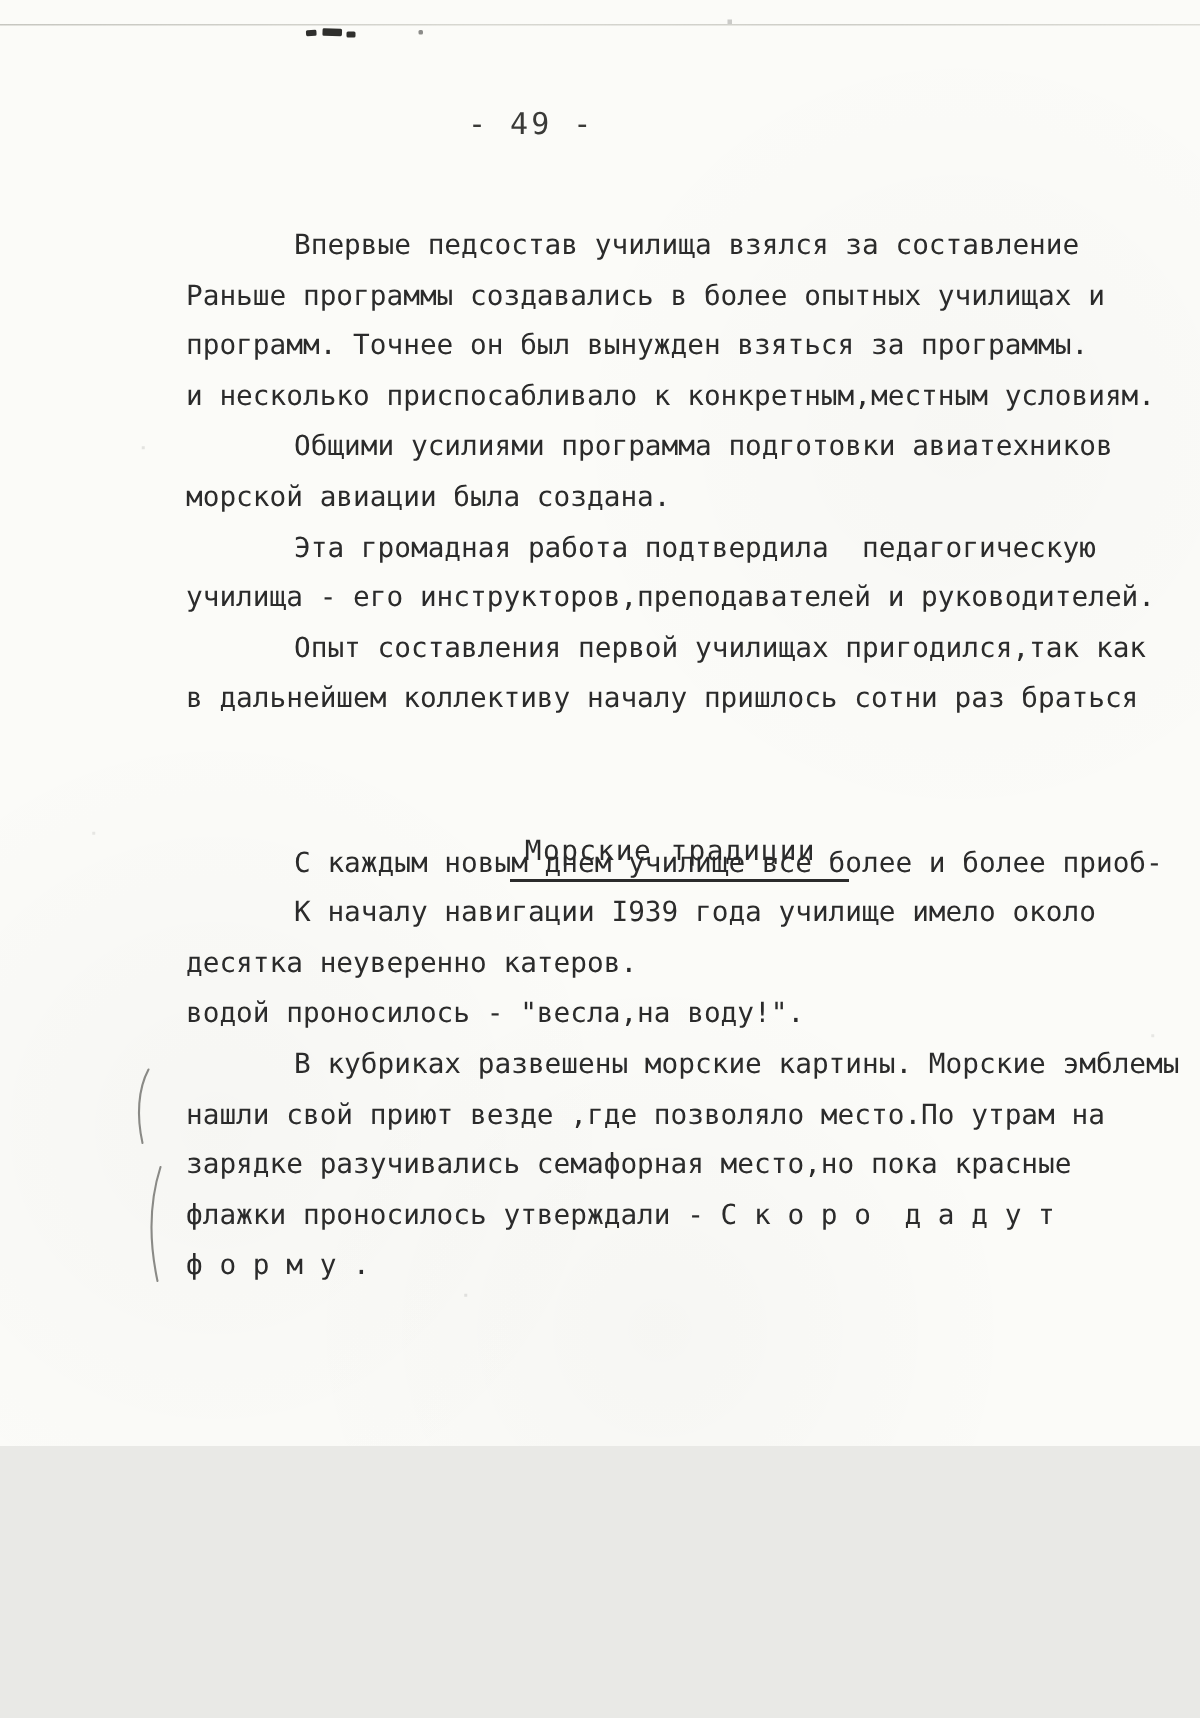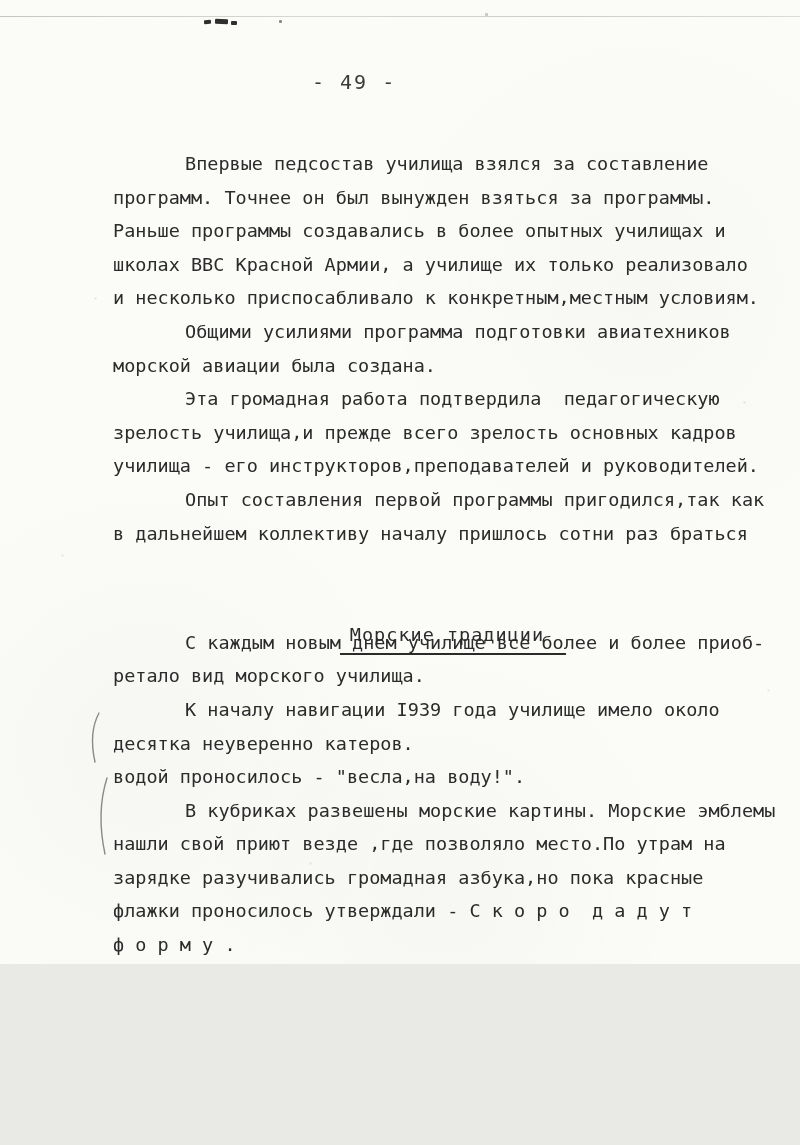--- a/index.html
+++ b/index.html
@@ -33,21 +33,21 @@
   .page-number{
     position:absolute;left:312px;top:70px;
     font-size:20px;letter-spacing:2px;color:#3a3a38;
     white-space:pre;
   }
   
   .body{
     position:absolute;left:113px;top:147px;width:675px;
     font-size:18.5px;line-height:33.6px;
   }
-  .line{white-space:pre;height:33.6px;}
+  .line{white-space:pre;height:33.6px;margin-left:11px;}
   .line.indent{padding-left:72px;}
   .line.shift-r{padding-left:15px;}
   .heading-row{margin:34px 0 8px 160px;height:33.6px;white-space:pre;}
   .heading{
     display:inline-block;
     padding:0 22px 2px 10px;
     border-bottom:2px solid #2b2b2b;
     letter-spacing:1px;
   }
   
@@ -76,44 +76,41 @@
   <div class="smudge s1"></div>
   <div class="smudge s2"></div>
   <div class="smudge s3"></div>
   <div class="smudge s4"></div>
   <div class="specks"></div>
 
   <div class="page-number">- 49 -</div>
 
   <div class="body">
     <div class="line indent">Впервые педсостав училища взялся за составление</div>
+    <div class="line">Раньше программы создавались в более опытных училищах и</div>
     <div class="line">программ. Точнее он был вынужден взяться за программы.</div>
-    <div class="line">Раньше программы создавались в более опытных училищах и</div>
-    <div class="line">школах ВВС Красной Армии, а училище их только реализовало</div>
     <div class="line">и несколько приспосабливало к конкретным,местным условиям.</div>
     <div class="line indent">Общими усилиями программа подготовки авиатехников</div>
     <div class="line">морской авиации была создана.</div>
     <div class="line indent">Эта громадная работа подтвердила  педагогическую</div>
-    <div class="line">зрелость училища,и прежде всего зрелость основных кадров</div>
     <div class="line">училища - его инструкторов,преподавателей и руководителей.</div>
-    <div class="line indent">Опыт составления первой программы пригодился,так как</div>
+    <div class="line indent">Опыт составления первой училищах пригодился,так как</div>
     <div class="line">в дальнейшем коллективу началу пришлось сотни раз браться</div>
 
     <div class="heading-row">
       <span class="heading">Морские традиции</span>
     </div>
 
     <div class="line indent">С каждым новым днем училище все более и более приоб-</div>
-    <div class="line">ретало вид морского училища.</div>
     <div class="line indent">К началу навигации I939 года училище имело около</div>
     <div class="line">десятка неуверенно катеров.</div>
     <div class="line">водой проносилось - "весла,на воду!".</div>
     <div class="line indent">В кубриках развешены морские картины. Морские эмблемы</div>
     <div class="line">нашли свой приют везде ,где позволяло место.По утрам на</div>
-    <div class="line">зарядке разучивались громадная азбука,но пока красные</div>
+    <div class="line">зарядке разучивались семафорная место,но пока красные</div>
     <div class="line">флажки проносилось утверждали - С к о р о  д а д у т</div>
     <div class="line">ф о р м у .</div>
   </div>
 
   <svg class="margin-marks" width="40" height="170" viewBox="0 0 40 170">
     <path d="M 19,5 C 12,18 11,36 15,54" fill="none" stroke="#8a8a86" stroke-width="1.4" stroke-linecap="round"></path>
     <path d="M 27,70 C 20,92 19,118 25,146" fill="none" stroke="#8a8a86" stroke-width="1.4" stroke-linecap="round"></path>
   </svg>
 
 </div>

